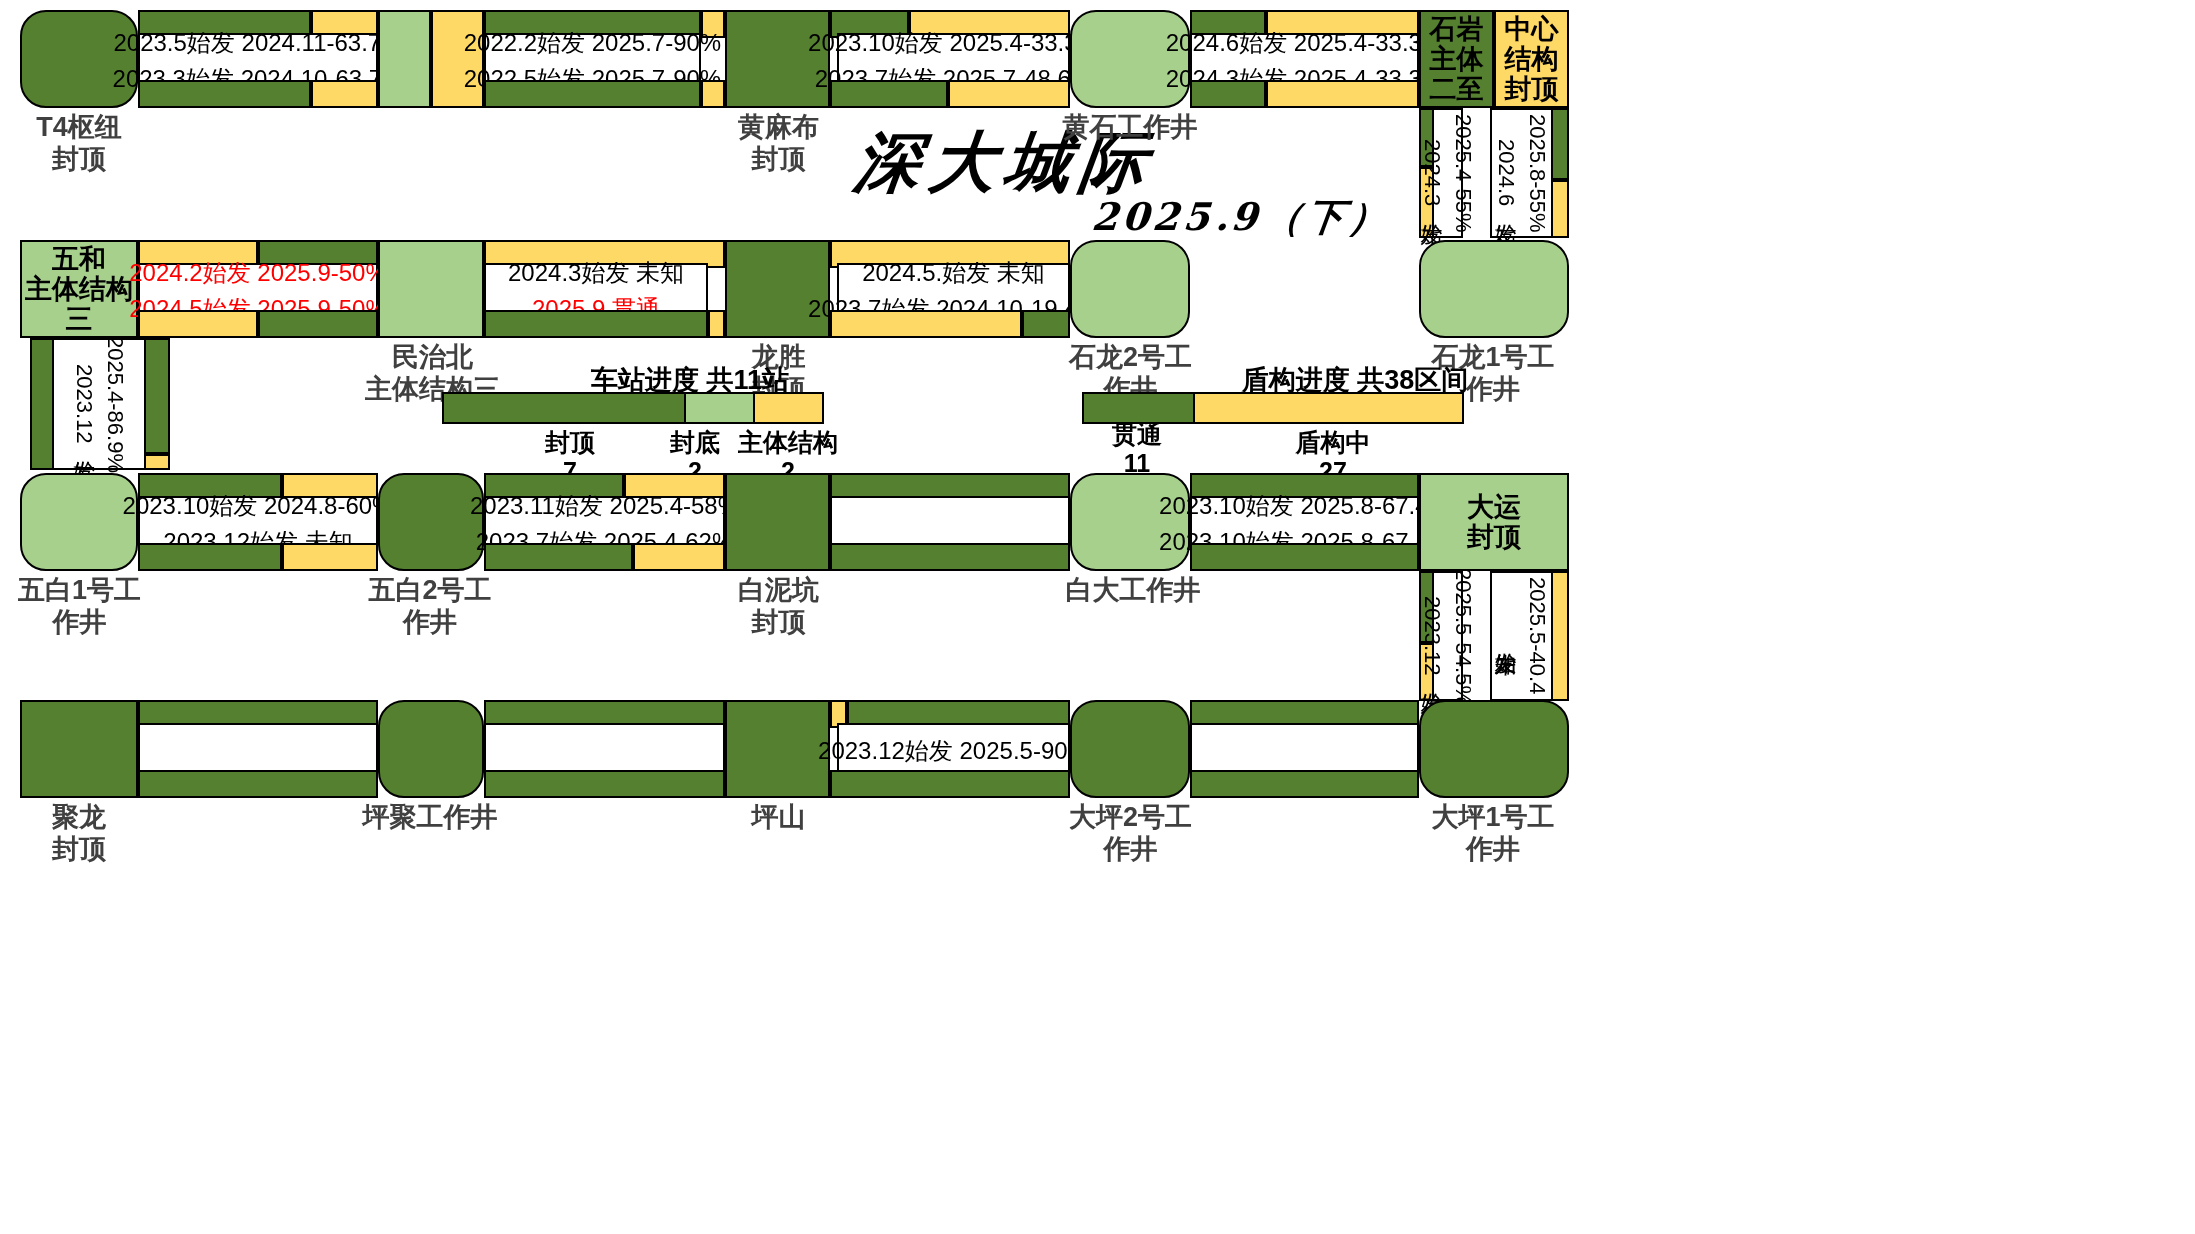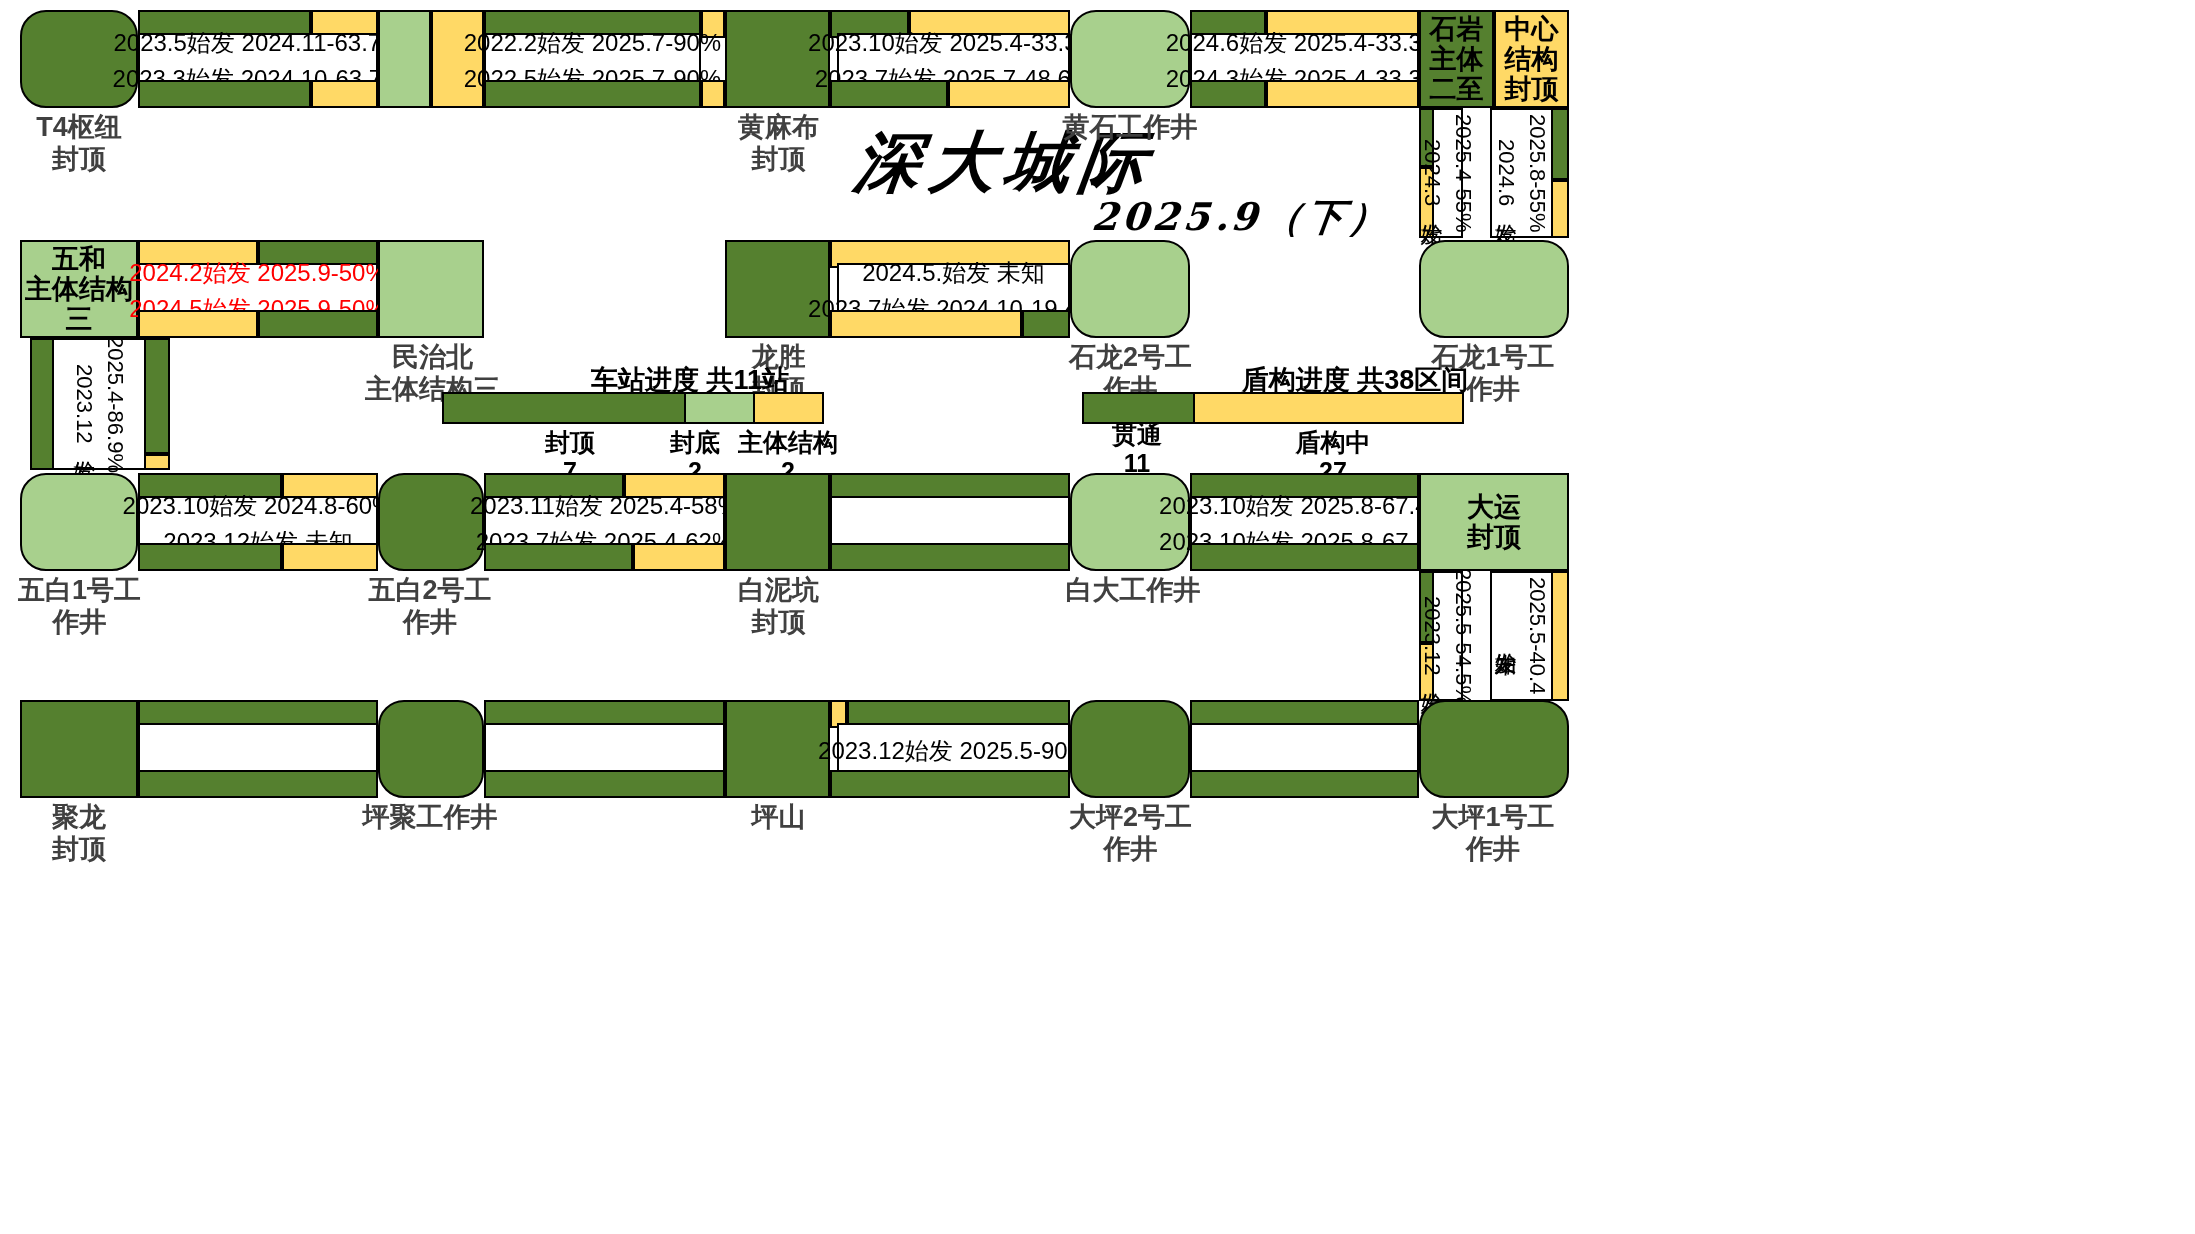--- a/index.html
+++ b/index.html
@@ -184,20 +184,33 @@
     <div class="abs" style="left:0;bottom:0;width:100%;height:28px;display:flex;">
       <div class="seg yl" style="width:50%;height:100%;"></div>
         <div class="seg dk" style="width:50%;height:100%;"></div>
     </div>
   </div>
 
   <div class="abs station" style="left:378px;top:240px;width:106px;height:98px;background:#a8d08d;"></div>
   <div class="st-lbl" style="left:355px;top:342px;width:155px;">民治北
 主体结构三</div>
 
+  <div class="ivl" style="left:484px;top:240px;width:241px;height:98px;">
+    <div class="abs" style="left:0;top:0;width:100%;height:28px;display:flex;">
+      <div class="seg yl" style="width:100%;height:100%;"></div>
+    </div>
+    <div class="note abs" style="top:23px;height:55px;left:0;width:93%;">
+      <span>2024.3始发 未知</span>
+      <span class="red">2025.9 贯通</span>
+    </div>
+    <div class="abs" style="left:0;bottom:0;width:100%;height:28px;display:flex;">
+      <div class="seg dk" style="width:93%;height:100%;"></div>
+        <div class="seg yl" style="width:7%;height:100%;"></div>
+    </div>
+  </div>
 
   <div class="abs station" style="left:725px;top:240px;width:105px;height:98px;background:#55802f;"></div>
   <div class="st-lbl" style="left:716px;top:342px;width:125px;">龙胜
 封顶</div>
 
   <div class="ivl" style="left:830px;top:240px;width:240px;height:98px;">
     <div class="abs" style="left:0;top:0;width:100%;height:28px;display:flex;">
       <div class="seg yl" style="width:100%;height:100%;"></div>
     </div>
     <div class="note abs" style="top:23px;height:55px;left:7px;right:0;">

